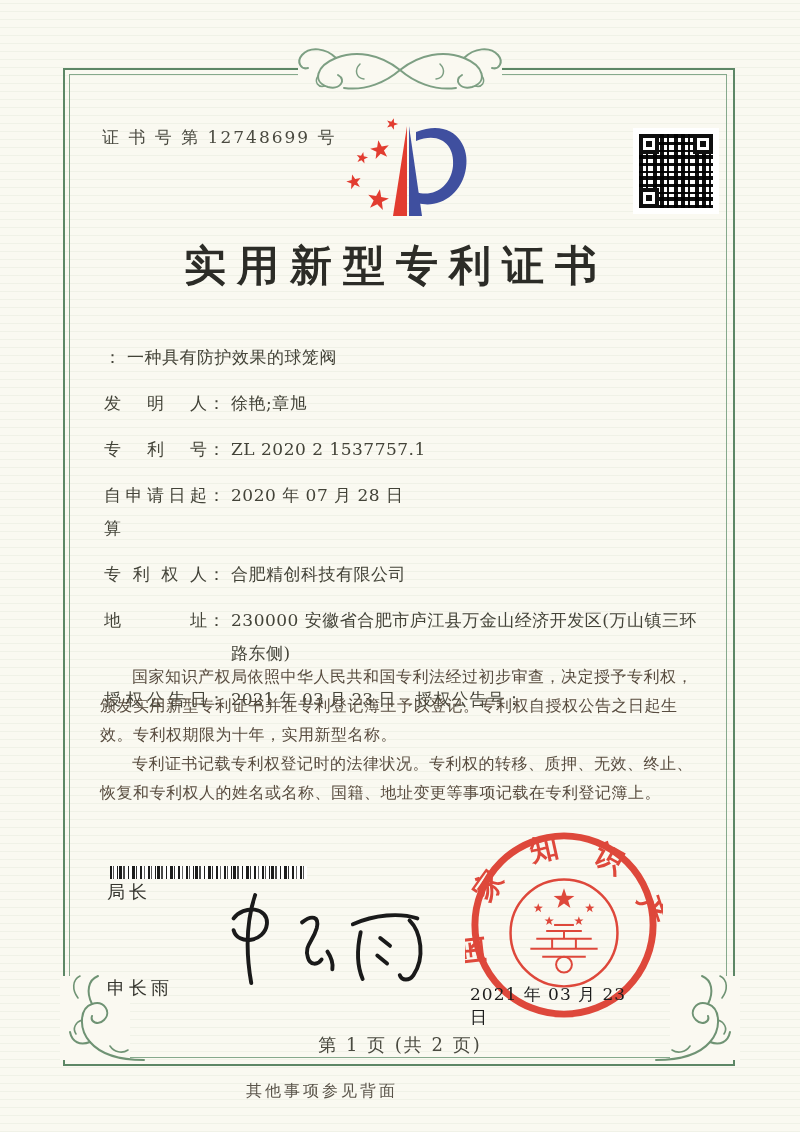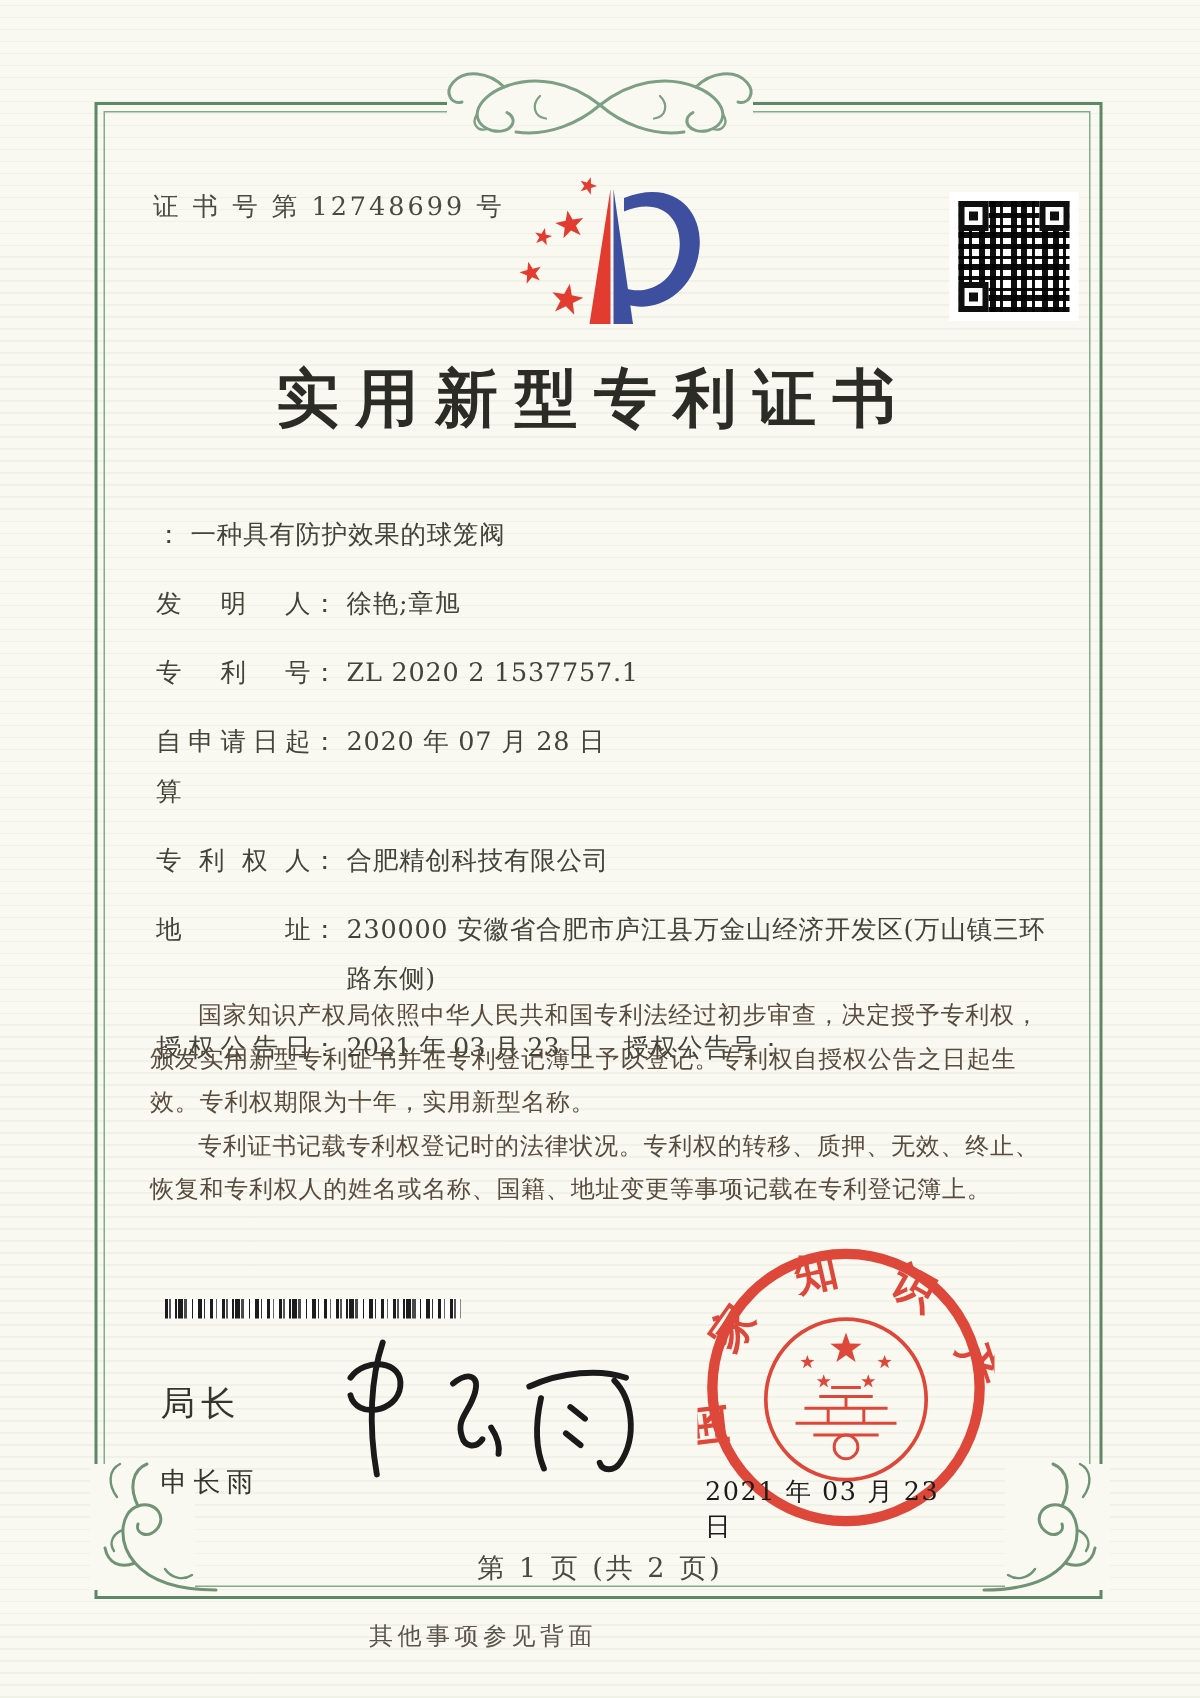--- a/index.html
+++ b/index.html
@@ -58,21 +58,21 @@
   .paras p{margin:0;text-indent:2em;letter-spacing:0.5px;}
 
   
   .barcode{position:absolute;left:110px;top:866px;width:197px;height:13px;
     background:repeating-linear-gradient(90deg,
       #1c1c1c 0 2px,#fff 2px 3px,#555 3px 4px,#fff 4px 7px,
       #1c1c1c 7px 8px,#fff 8px 9px,#1c1c1c 9px 12px,#fff 12px 13px,
       #4a4a4a 13px 15px,#fff 15px 18px,#1c1c1c 18px 19px,#fff 19px 22px,
       #1c1c1c 22px 25px,#fff 25px 26px,#333 26px 27px,#fff 27px 30px,
       #1c1c1c 30px 32px,#fff 32px 34px,#666 34px 35px,#fff 35px 38px);}
-  .signer-title{position:absolute;left:107px;top:920px;font-size:23px;color:#35352e;letter-spacing:4px;}
+  .signer-title{position:absolute;left:107px;top:880px;font-size:18px;color:#35352e;letter-spacing:4px;}
   .signer-name{position:absolute;left:107px;top:976px;font-size:18px;color:#35352e;letter-spacing:4px;}
   .signature{position:absolute;left:218px;top:888px;width:215px;height:100px;}
   .seal{position:absolute;left:465px;top:826px;width:198px;height:198px;opacity:.92;}
   .seal-date{position:absolute;left:470px;top:983px;width:180px;font-size:17px;color:#1c1c1c;letter-spacing:1px;z-index:5;}
 
   .page-num{position:absolute;left:0;top:1033px;width:800px;text-align:center;font-size:18px;color:#4a4a40;letter-spacing:2px;}
   .back-note{position:absolute;left:0;top:1081px;width:644px;text-align:center;font-size:16px;color:#5a544a;letter-spacing:3px;}
 </style>
 </head>
 <body>

